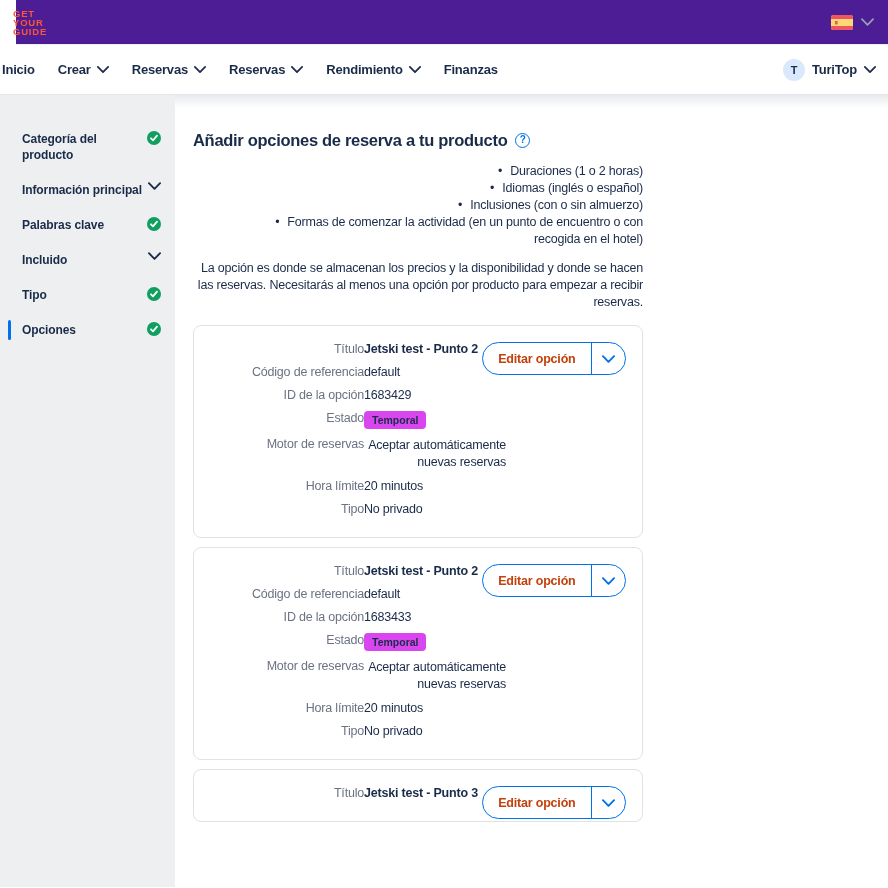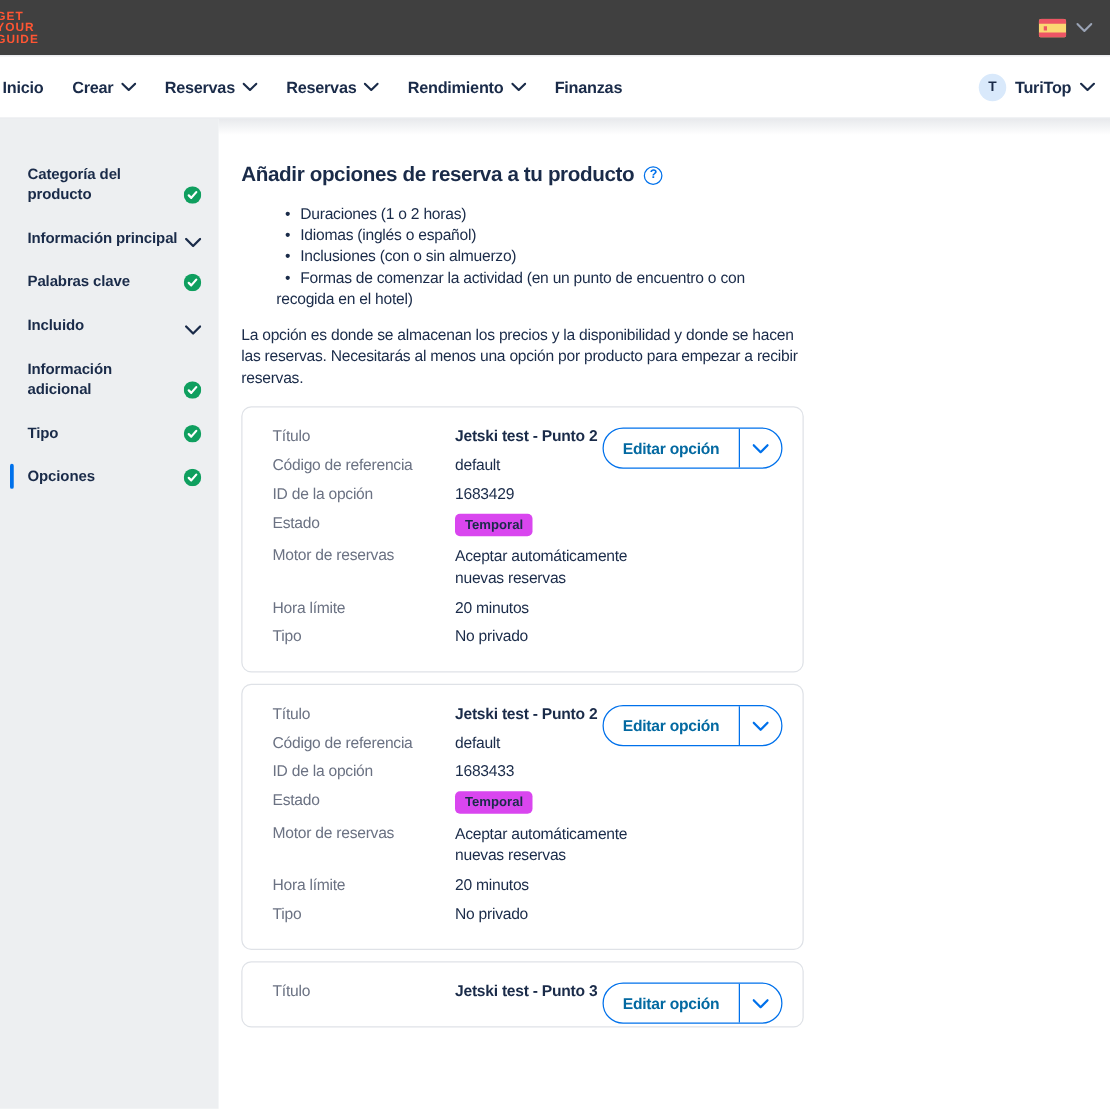--- a/index.html
+++ b/index.html
@@ -1,50 +1,50 @@
 <!DOCTYPE html>
 <html><head>
 <meta charset="utf-8">
 <style>
   * { margin:0; padding:0; box-sizing:border-box; }
   html,body { width:888px; height:888px; overflow:hidden; background:#fff;
     font-family:"Liberation Sans", sans-serif; color:#1a2b49; letter-spacing:-0.2px; }
 
   
   .top-header { height:45px; display:flex; align-items:center; justify-content:space-between;
-    border-bottom:1px solid #eceef1; padding:0 14px 0 0; background:#404040; }
+    border-bottom:1px solid #eceef1; padding:0 14px 0 0; background:#4c1d95;margin-left:16px; }
   .logo { font-weight:bold; color:#ff5533; font-size:9.5px; line-height:9px;
     letter-spacing:0.8px; white-space:pre-line; margin-left:-3px; cursor:pointer; }
   .lang { display:flex; align-items:center; gap:8px; cursor:pointer; }
   .flag { width:22px; height:15px; border-radius:2.5px; overflow:hidden; display:block; }
   .chev-gray { stroke:#9aa3b5; }
 
   
   .main-nav { height:50px; display:flex; align-items:center; justify-content:space-between;
     border-bottom:1px solid #e3e6ea; background:#fff; padding:0 12px 0 2px; }
   .nav-items { display:flex; align-items:flex-end; gap:23px; }
   .nav-item { display:flex; align-items:center; gap:6px; font-weight:bold; font-size:13px; cursor:pointer; }
   .user-menu { display:flex; align-items:center; gap:7px; cursor:pointer; }
   .avatar { width:22px; height:22px; border-radius:50%; background:#d9e9fb; color:#1a2b49;
     font-size:11px; font-weight:bold; display:flex; align-items:center; justify-content:center; }
   .user-name { font-weight:bold; font-size:13px; }
 
   
   .page { display:flex; height:792px; }
   .sidebar { width:175px; background:#edeff1; padding:36px 14px 0 0; flex-shrink:0;
     display:flex; flex-direction:column; gap:19px; }
-  .side-item { position:relative; display:flex; align-items:flex-end; justify-content:space-between;
+  .side-item { position:relative; display:flex; align-items:flex-start; justify-content:space-between;
     padding-left:22px; cursor:pointer; }
   .side-label { font-size:12px; font-weight:bold; line-height:16px; white-space:pre-line; letter-spacing:-0.1px; }
   .side-icon { flex-shrink:0; display:flex; margin-left:6px; }
   .active-bar { position:absolute; left:8px; top:-2px; bottom:-2px; width:3px;
     border-radius:2px; background:#0071eb; }
 
   .main-area { flex:1; background:linear-gradient(180deg, rgba(26,43,73,0.10), rgba(26,43,73,0) 13px) #fff;
-    padding:34px 0 0 18px; }
+    padding:34px 0 0 18px;text-align:right; }
   .col { width:450px; }
   h1 { font-size:16.5px; line-height:22px; letter-spacing:-0.3px; display:flex; align-items:center; gap:8px; margin-bottom:12px; }
   .help { width:15px; height:15px; border:1.5px solid #0071eb; border-radius:50%; color:#0071eb;
     font-size:10px; font-weight:bold; display:inline-flex; align-items:center; justify-content:center;
     flex-shrink:0; cursor:pointer; letter-spacing:0; }
   .para { font-size:12.5px; line-height:17px; margin-bottom:12px; }
   .blist { list-style:none; margin-bottom:12px;margin-left:28px; }
   .blist li { font-size:12.5px; line-height:17px; }
   .bdot { display:inline; margin:0 8px 0 7px; }
   .desc { margin-bottom:14px; }
@@ -55,21 +55,21 @@
   .row { display:flex; margin-bottom:8px; align-items:flex-start; }
   .row:last-child { margin-bottom:0; }
   .lbl { width:146px; flex-shrink:0; font-size:12.5px; line-height:15px; color:#6b7283; }
   .val { font-size:12.5px; line-height:15px; max-width:142px; }
   .val.strong { font-weight:bold; }
   .val.wrap { line-height:17px; }
   .badge { display:inline-block; background:#d946ef; color:#1a2b49; font-size:10.5px; font-weight:bold;
     padding:3px 8px; border-radius:4px; line-height:12px; letter-spacing:0; }
   .edit-btn { position:absolute; top:16px; right:16px; height:33px; display:flex; align-items:center;
     border:1.5px solid #0071eb; border-radius:17px; cursor:pointer; background:#fff; }
-  .edit-label { color:#0369a1; font-weight:bold; font-size:12.5px; padding:0 15px; }
+  .edit-label { color:#c2410c; font-weight:bold; font-size:12.5px; padding:0 15px; }
   .edit-divider { width:1.5px; align-self:stretch; background:#0071eb; }
   .edit-caret { width:33px; display:flex; align-items:center; justify-content:center; }
 </style>
 </head>
 <body>
 
 <header class="top-header">
   <div class="logo">GET
 YOUR
 GUIDE</div>
@@ -160,30 +160,20 @@
     </div>
     <div class="side-item">
       <span class="side-label">Incluido</span>
       <span class="side-icon">
         <svg width="13" height="8" viewBox="0 0 14 8">
             <path d="M1 1l6 6 6-6" fill="none" stroke="#1a2b49" stroke-width="2" stroke-linecap="round" stroke-linejoin="round"></path>
           </svg>
       </span>
     </div>
     <div class="side-item">
-      <span class="side-label">Información
-adicional</span>
-      <span class="side-icon">
-        <svg width="14" height="14" viewBox="0 0 14 14">
-            <circle cx="7" cy="7" r="7" fill="#0f9f5f"></circle>
-            <path d="M4 7.3l2 2 4-4.6" stroke="#fff" stroke-width="1.8" fill="none" stroke-linecap="round" stroke-linejoin="round"></path>
-          </svg>
-      </span>
-    </div>
-    <div class="side-item">
       <span class="side-label">Tipo</span>
       <span class="side-icon">
         <svg width="14" height="14" viewBox="0 0 14 14">
             <circle cx="7" cy="7" r="7" fill="#0f9f5f"></circle>
             <path d="M4 7.3l2 2 4-4.6" stroke="#fff" stroke-width="1.8" fill="none" stroke-linecap="round" stroke-linejoin="round"></path>
           </svg>
       </span>
     </div>
     <div class="side-item">
       <span class="active-bar"></span>

